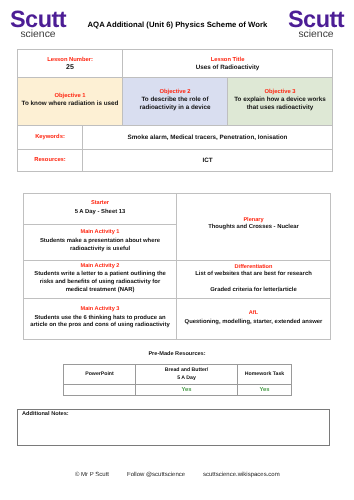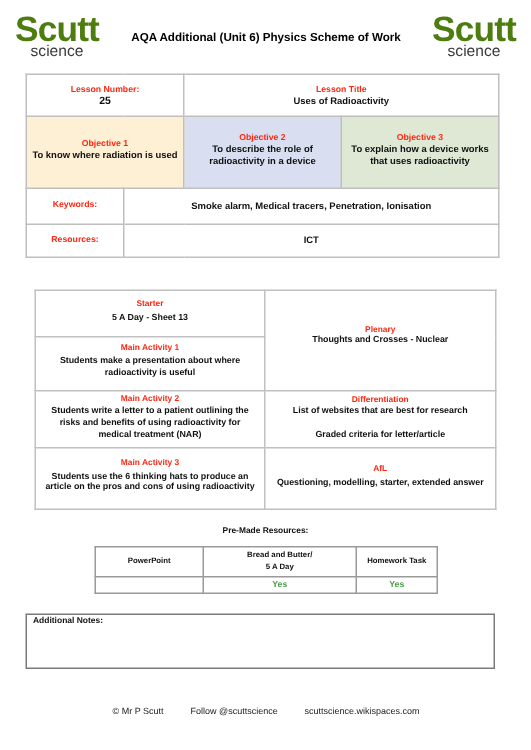--- a/index.html
+++ b/index.html
@@ -2,21 +2,21 @@
 <html><head>
 <meta charset="utf-8">
 <style>
   html,body{margin:0;padding:0;}
   body{width:354px;height:500px;background:#fff;font-family:"Liberation Sans",sans-serif;overflow:hidden;-webkit-font-smoothing:antialiased;text-rendering:geometricPrecision;}
   .page{position:relative;width:354px;height:500px;}
 
   
   .header{position:absolute;left:0;top:0;width:354px;height:45px;}
   .logo{position:absolute;}
-  .logo .brand{font-weight:bold;color:#4d7c0f;line-height:1;font-size:23.5px;letter-spacing:-0.55px;}
+  .logo .brand{font-weight:bold;color:#4c1d95;line-height:1;font-size:23.5px;letter-spacing:-0.55px;}
   .logo .sub{color:#3a3a3a;line-height:1;font-size:10.4px;text-align:center;}
   .logo-left{left:10px;top:8px;width:56px;}
   .logo-left .sub{margin-top:-2px;}
   .logo-right{left:288px;top:8px;width:56px;}
   .logo-right .sub{margin-top:-2px;}
   .doc-title{position:absolute;left:87.5px;top:21px;font-size:7.75px;font-weight:bold;color:#000;line-height:1;}
 
   
   .t1{position:absolute;left:17px;top:49px;width:315px;border-collapse:collapse;table-layout:fixed;}
   .t1 td{border:1px solid #bfbfbf;vertical-align:middle;text-align:center;padding:0 2px;}

